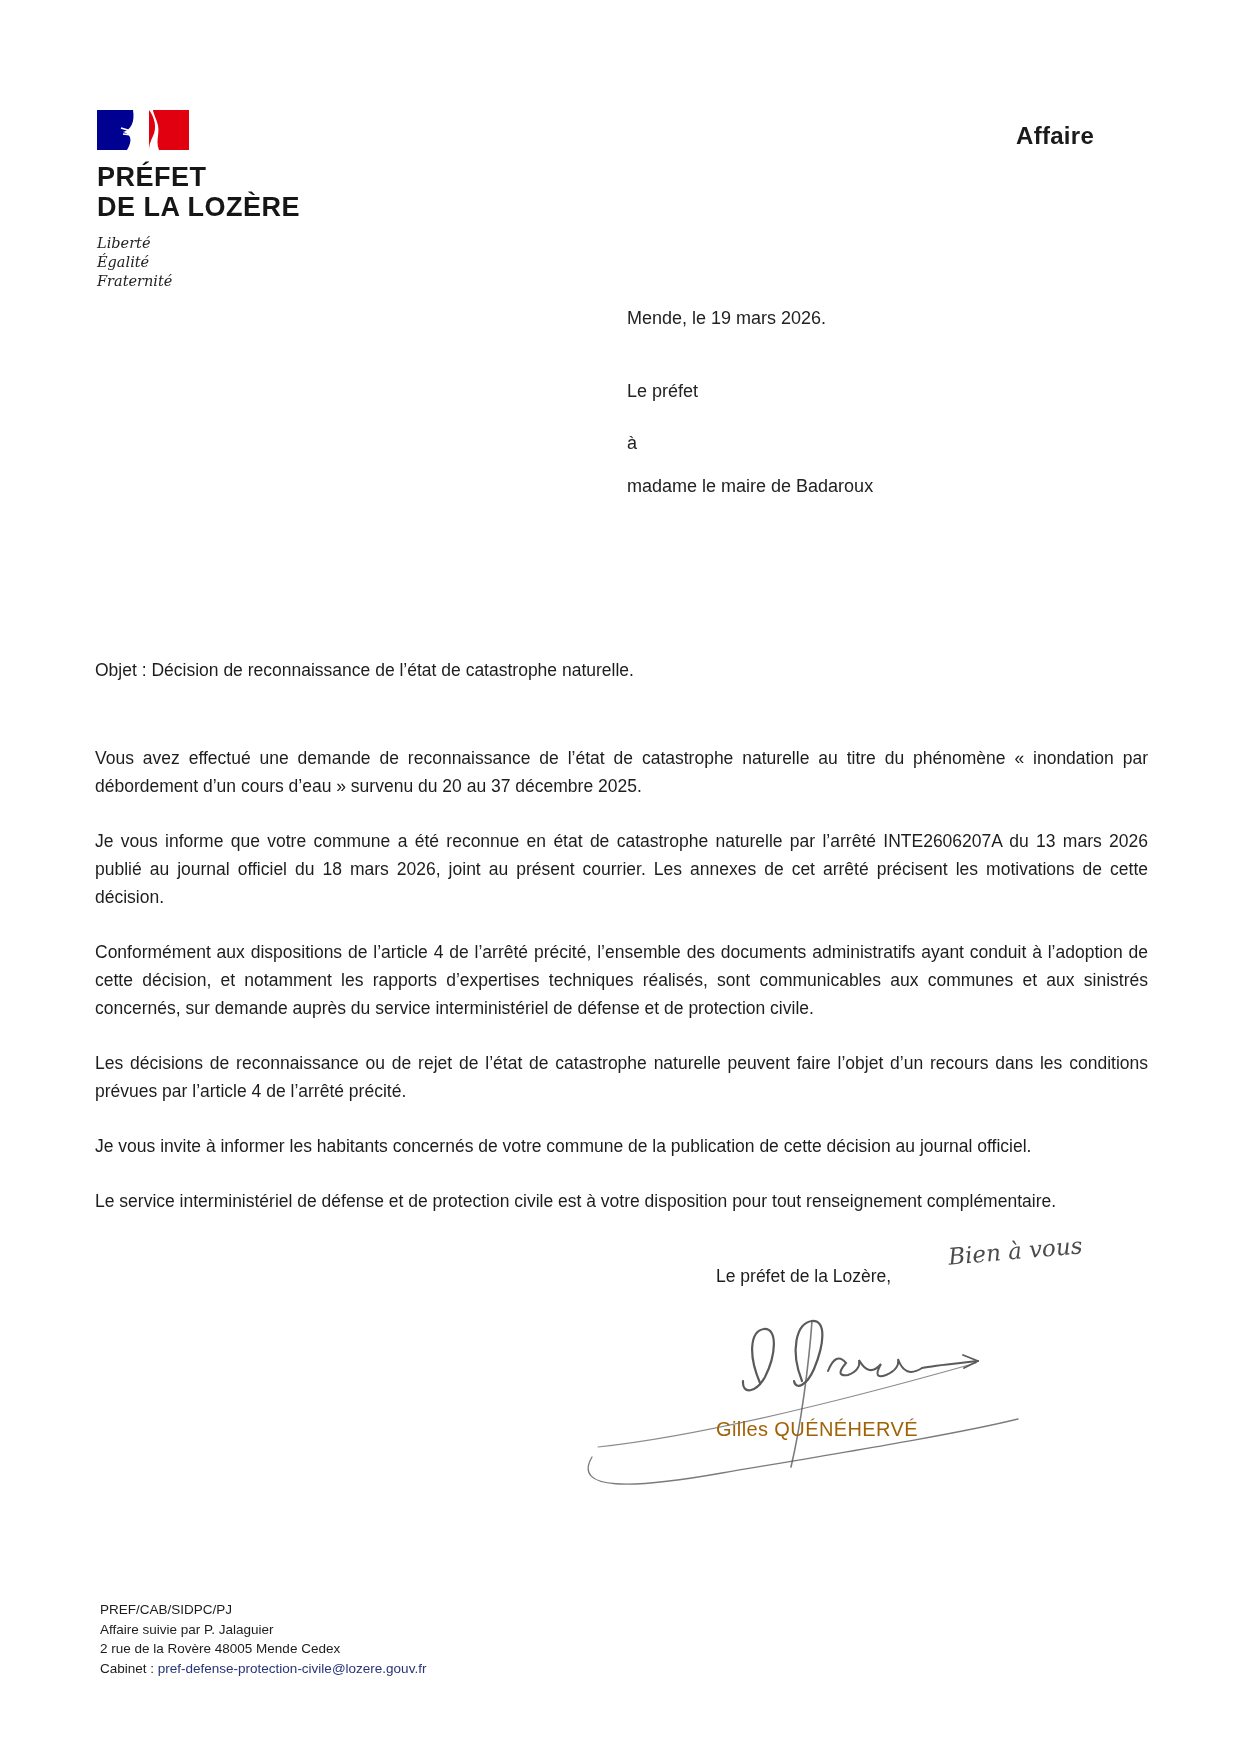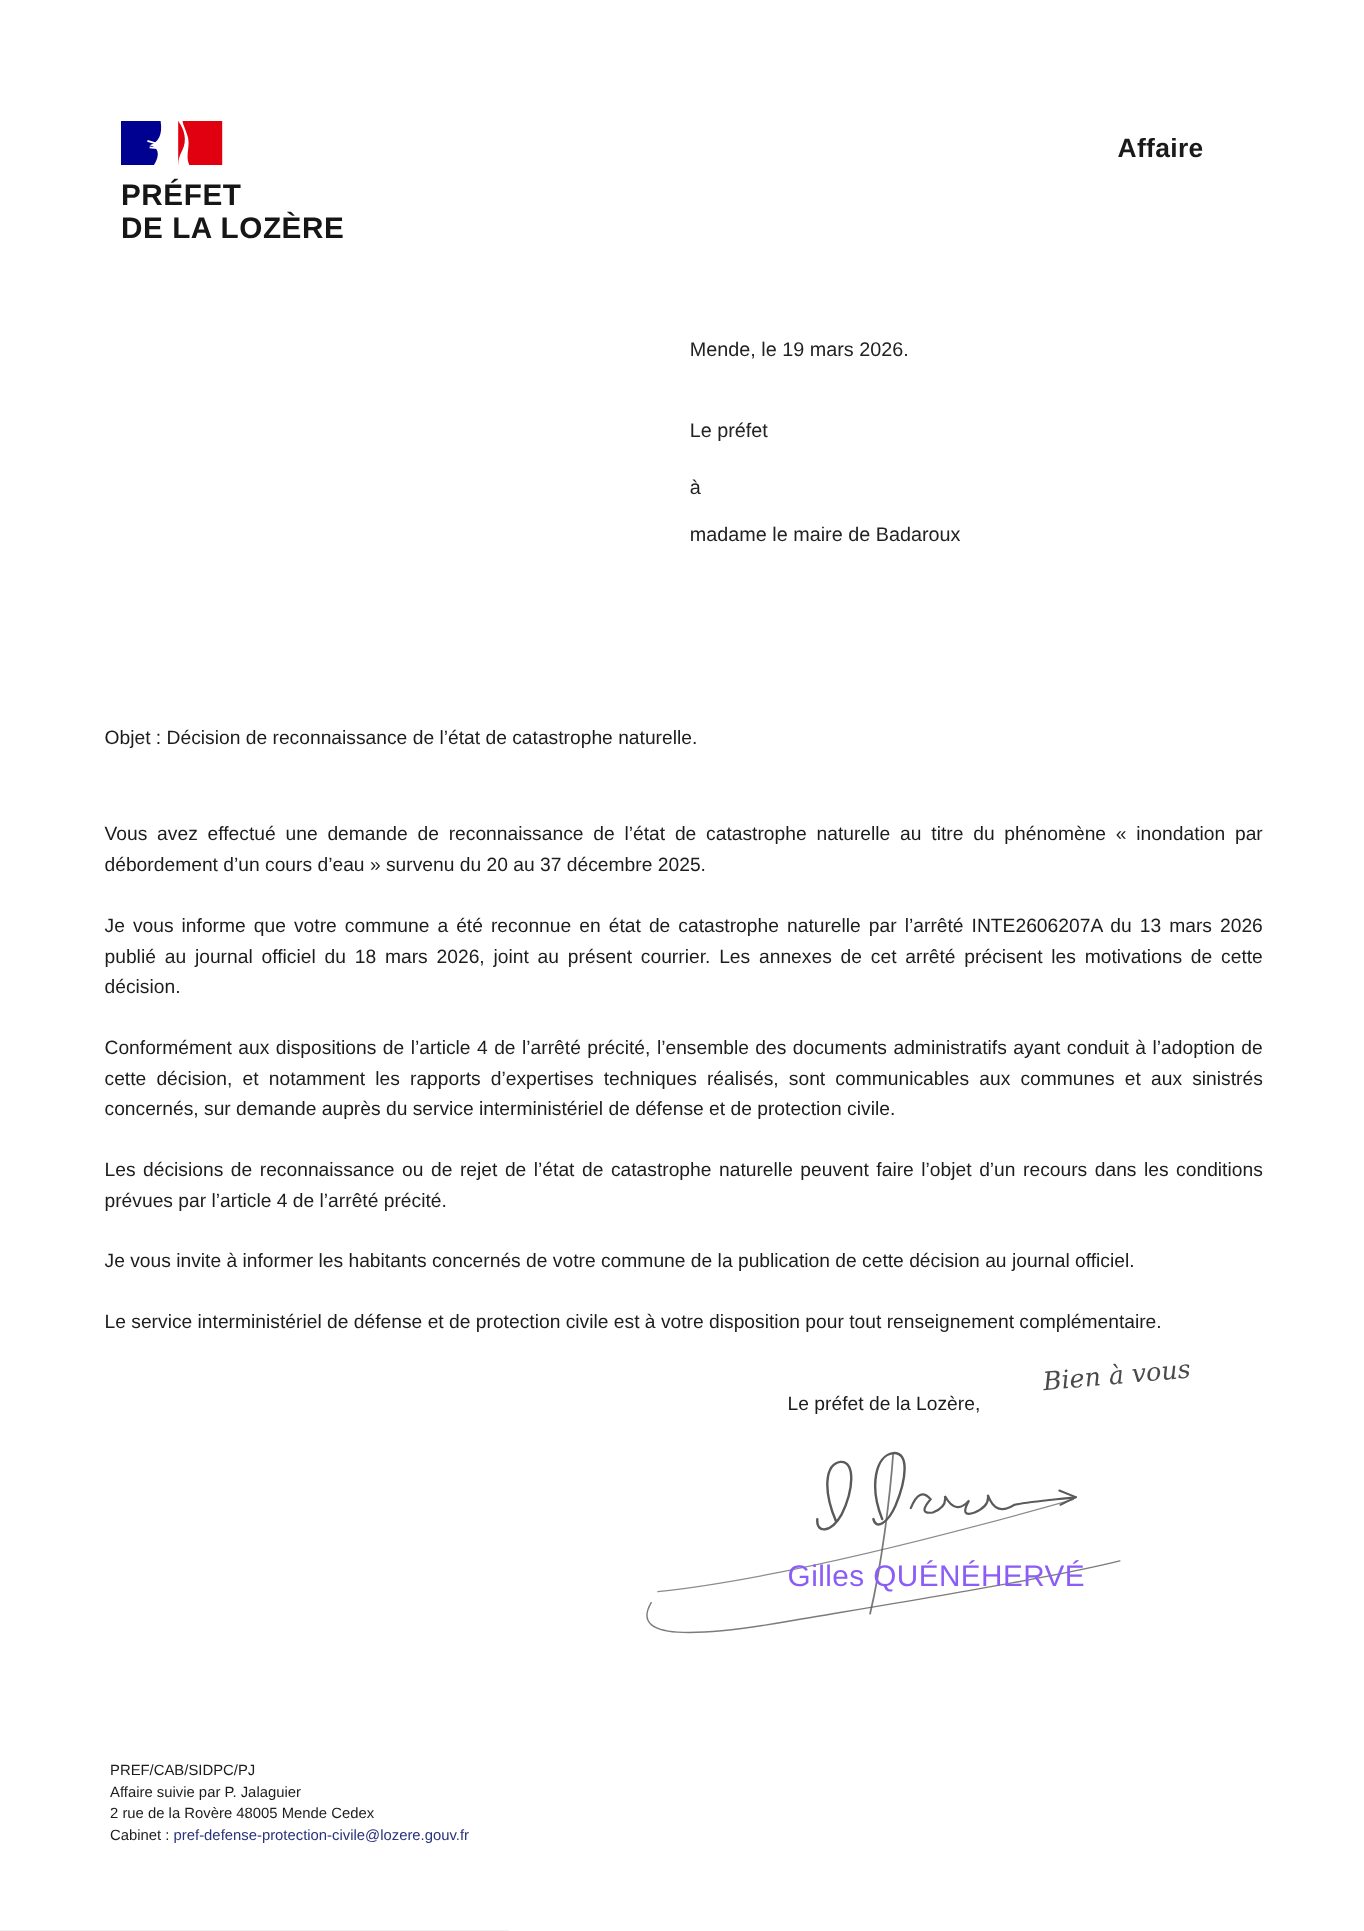--- a/index.html
+++ b/index.html
@@ -6,21 +6,21 @@
   .page{
     position:relative;
     width:1240px;height:1755px;
     background:#ffffff;
     font-family:"Liberation Sans", sans-serif;
     color:#1f1f1f;
     overflow:hidden;
     margin:0 auto;
   }
   
-  .logo-block{position:absolute;left:97px;top:110px;margin-left:13px;}
+  .logo-block{position:absolute;left:97px;top:110px;}
   .flag{display:block;margin-bottom:10px;}
   .logo-title{font-weight:700;font-size:27px;line-height:30px;letter-spacing:.5px;color:#161616;}
   .motto{margin-top:12px;font-family:"DejaVu Serif", serif;font-style:italic;font-size:14.5px;line-height:19px;color:#222;}
   .cabinet{position:absolute;left:1016px;top:122px;font-size:24px;font-weight:700;color:#1a1a1a;letter-spacing:.3px;}
   
   .address-block{position:absolute;left:627px;top:308px;font-size:18px;color:#222;}
   .address-block .line{position:absolute;left:0;white-space:nowrap;}
   .l-date{top:0;}
   .l-sender{top:73px;}
   .l-a{top:125px;}
@@ -34,21 +34,21 @@
   }
   
   .signoff{position:absolute;left:705px;top:1266px;font-size:17.5px;color:#1d1d1d;white-space:nowrap;margin-left:11px;}
   .handwritten{
     position:absolute;left:948px;top:1238px;
     font-family:"DejaVu Serif", serif;font-style:italic;
     font-size:23px;color:#4a4a4a;
     transform:rotate(-5deg);white-space:nowrap;
   }
   .signature-svg{position:absolute;left:570px;top:1285px;}
-  .signatory{position:absolute;left:716px;top:1418px;font-size:27px;letter-spacing:.4px;color:#8b5cf6;}
+  .signatory{position:absolute;left:716px;top:1418px;font-size:20px;letter-spacing:.4px;color:#a16207;}
   
   .footer{position:absolute;left:100px;top:1600px;font-size:13.5px;line-height:19.5px;color:#1c1c1c;}
   .email-link{color:#283379;cursor:pointer;text-align:center;}
   .footer .email-row{color:#1c1c1c;}
 </style>
 </head>
 <body>
 
 <div class="page">
 
@@ -56,20 +56,25 @@
     <svg class="flag" width="94" height="42" viewBox="0 0 94 42" xmlns="http://www.w3.org/2000/svg">
       <rect x="0" y="0" width="40" height="40" fill="#000091"></rect>
       <rect x="52" y="0" width="40" height="40" fill="#E1000F"></rect>
       <path d="M40 0 L40 40 L30 40 C36 30 34 24 26 22 C34 20 38 12 36 0 Z" fill="#ffffff"></path>
       <path d="M52 0 C58 8 60 18 56 26 C53 32 52 36 52 40 L62 40 C58 30 64 22 60 12 C58 6 56 2 56 0 Z" fill="#ffffff"></path>
       <path d="M24 18 l10 3 M26 24 l9 1" stroke="#ffffff" stroke-width="1.6" fill="none"></path>
     </svg>
     <div class="logo-title">
       <div>PRÉFET</div>
       <div>DE LA LOZÈRE</div>
+    </div>
+    <div class="motto">
+      <div>Liberté</div>
+      <div>Égalité</div>
+      <div>Fraternité</div>
     </div>
   </div>
 
   <div class="cabinet">Affaire</div>
 
   <div class="address-block">
     <div class="line l-date">Mende, le 19 mars 2026.</div>
     <div class="line l-sender">Le préfet</div>
     <div class="line l-a">à</div>
     <div class="line l-recipient">madame le maire de Badaroux</div>

